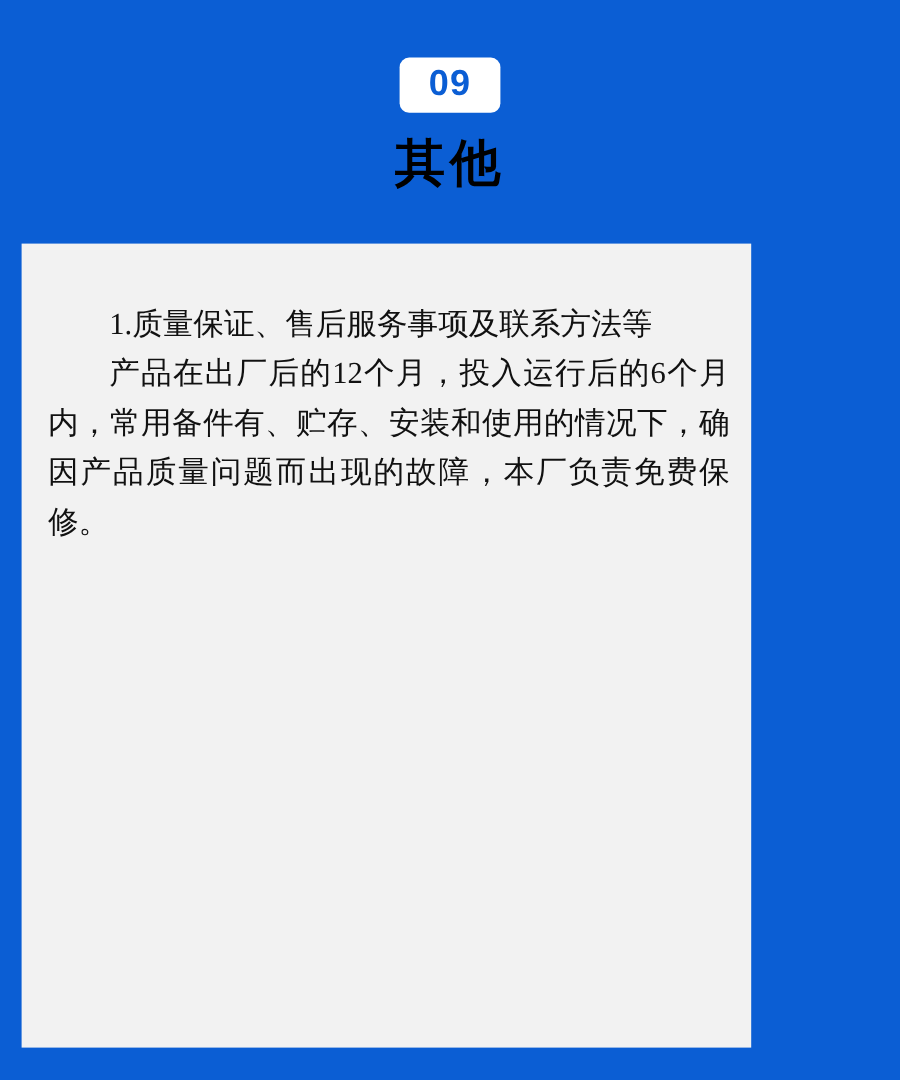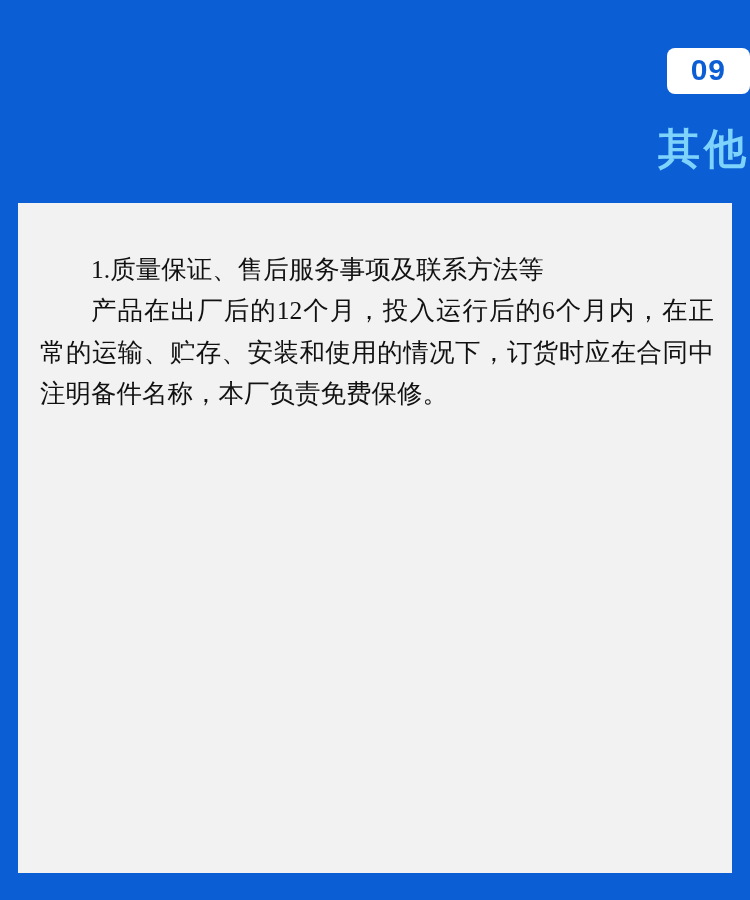--- a/index.html
+++ b/index.html
@@ -16,48 +16,48 @@
   .page {
     position: relative;
     width: 750px;
     height: 900px;
     background: #0b5ed4;
     box-sizing: border-box;
     padding: 0;
   }
   .header {
     padding-top: 48px;
-    text-align: right;
+    text-align: center;
   }
   .badge {
     display: inline-block;
     background: #ffffff;
     color: #0b5ed4;
     font-size: 30px;
     font-weight: bold;
     letter-spacing: 1px;
     border-radius: 8px;
     padding: 7px 24px 9px 24px;
     line-height: 1;
     font-family: "Liberation Sans", sans-serif;
   }
   .section-title {
-    margin-top: 32px;
-    color: #7dd3fc;
+    margin-top: 20px;
+    color: #000000;
     font-size: 42px;
     font-weight: bold;
     letter-spacing: 4px;
     font-family: "Liberation Serif", serif;
     line-height: 1.1;
   }
   .card {
     position: absolute;
     left: 18px;
     top: 203px;
-    width: 714px;
+    width: 608px;
     height: 670px;
     background: #f2f2f2;
     box-sizing: border-box;
     padding: 46px 18px 20px 22px;
   }
   .body-text {
     color: #111111;
     font-size: 25.5px;
     line-height: 1.62;
     font-family: "Liberation Serif", serif;
@@ -78,17 +78,17 @@
 <div class="page">
 
   <div class="header">
     <div class="badge">09</div>
     <div class="section-title">其他</div>
   </div>
 
   <div class="card">
     <div class="body-text">
       <p class="para">1.质量保证、售后服务事项及联系方法等</p>
-      <p class="para">产品在出厂后的12个月，投入运行后的6个月内，在正常的运输、贮存、安装和使用的情况下，订货时应在合同中注明备件名称，本厂负责免费保修。</p>
+      <p class="para">产品在出厂后的12个月，投入运行后的6个月内，常用备件有、贮存、安装和使用的情况下，确因产品质量问题而出现的故障，本厂负责免费保修。</p>
     </div>
   </div>
 
 </div>
 
 </body></html>

